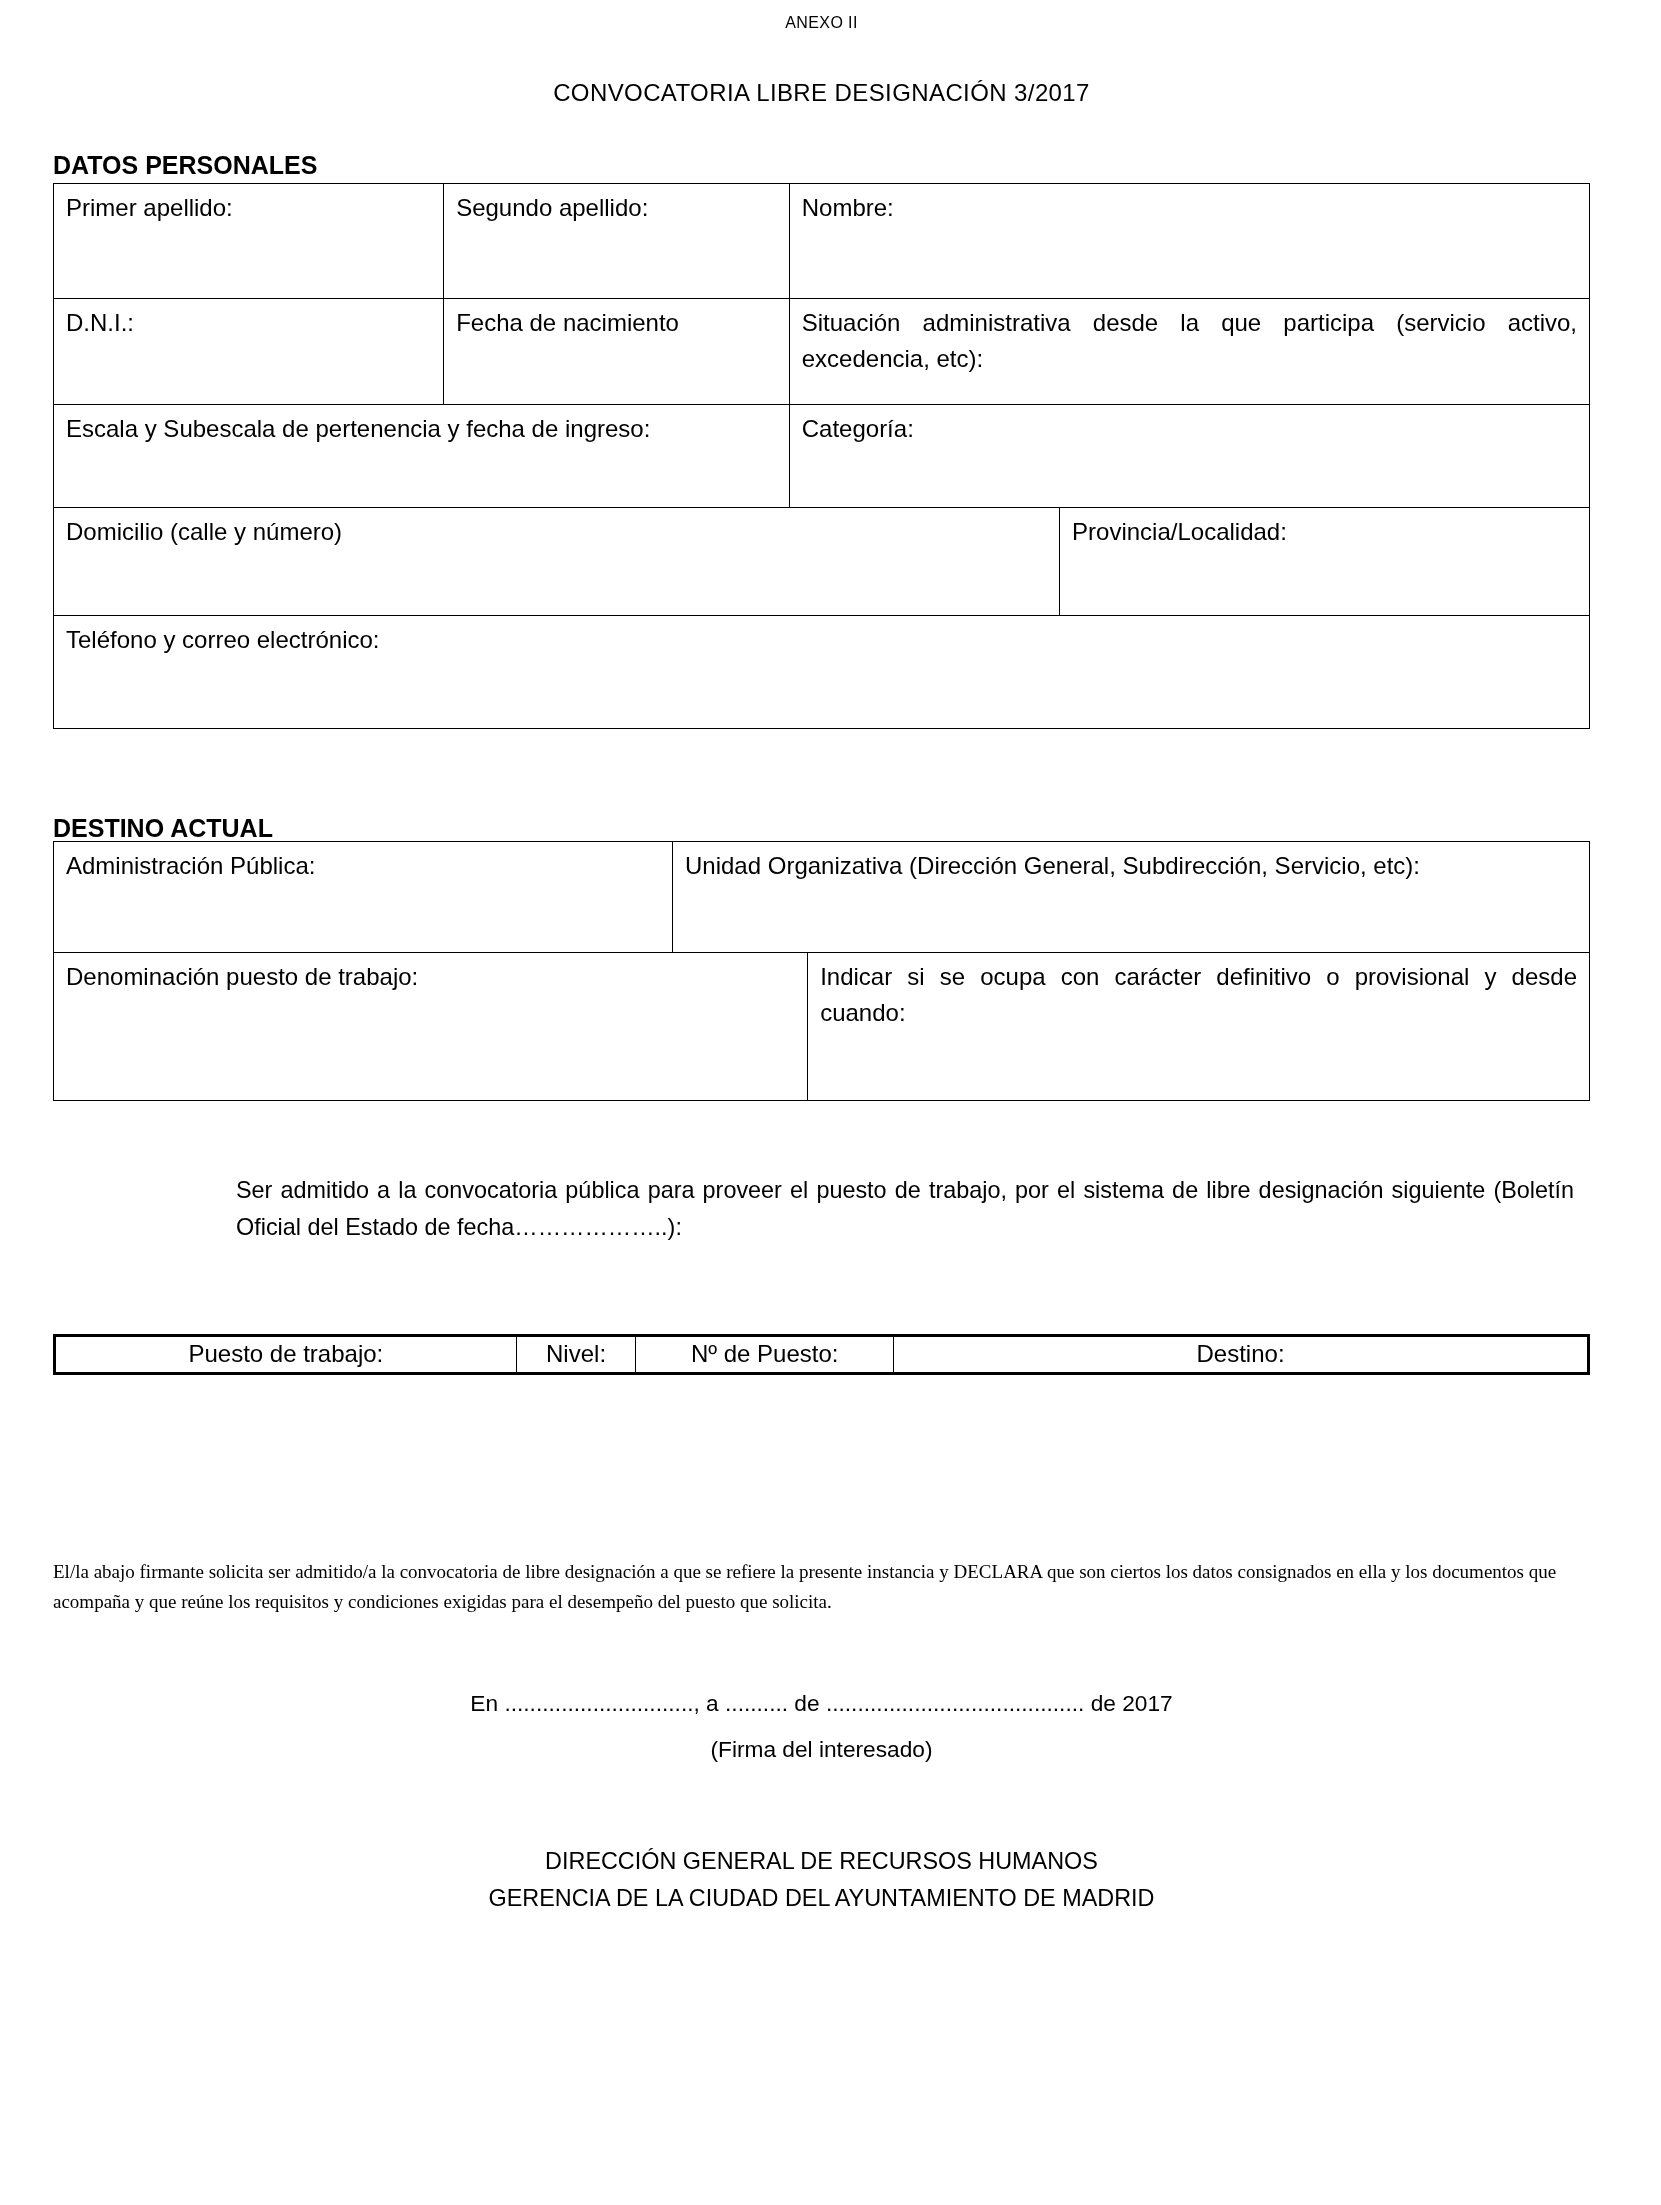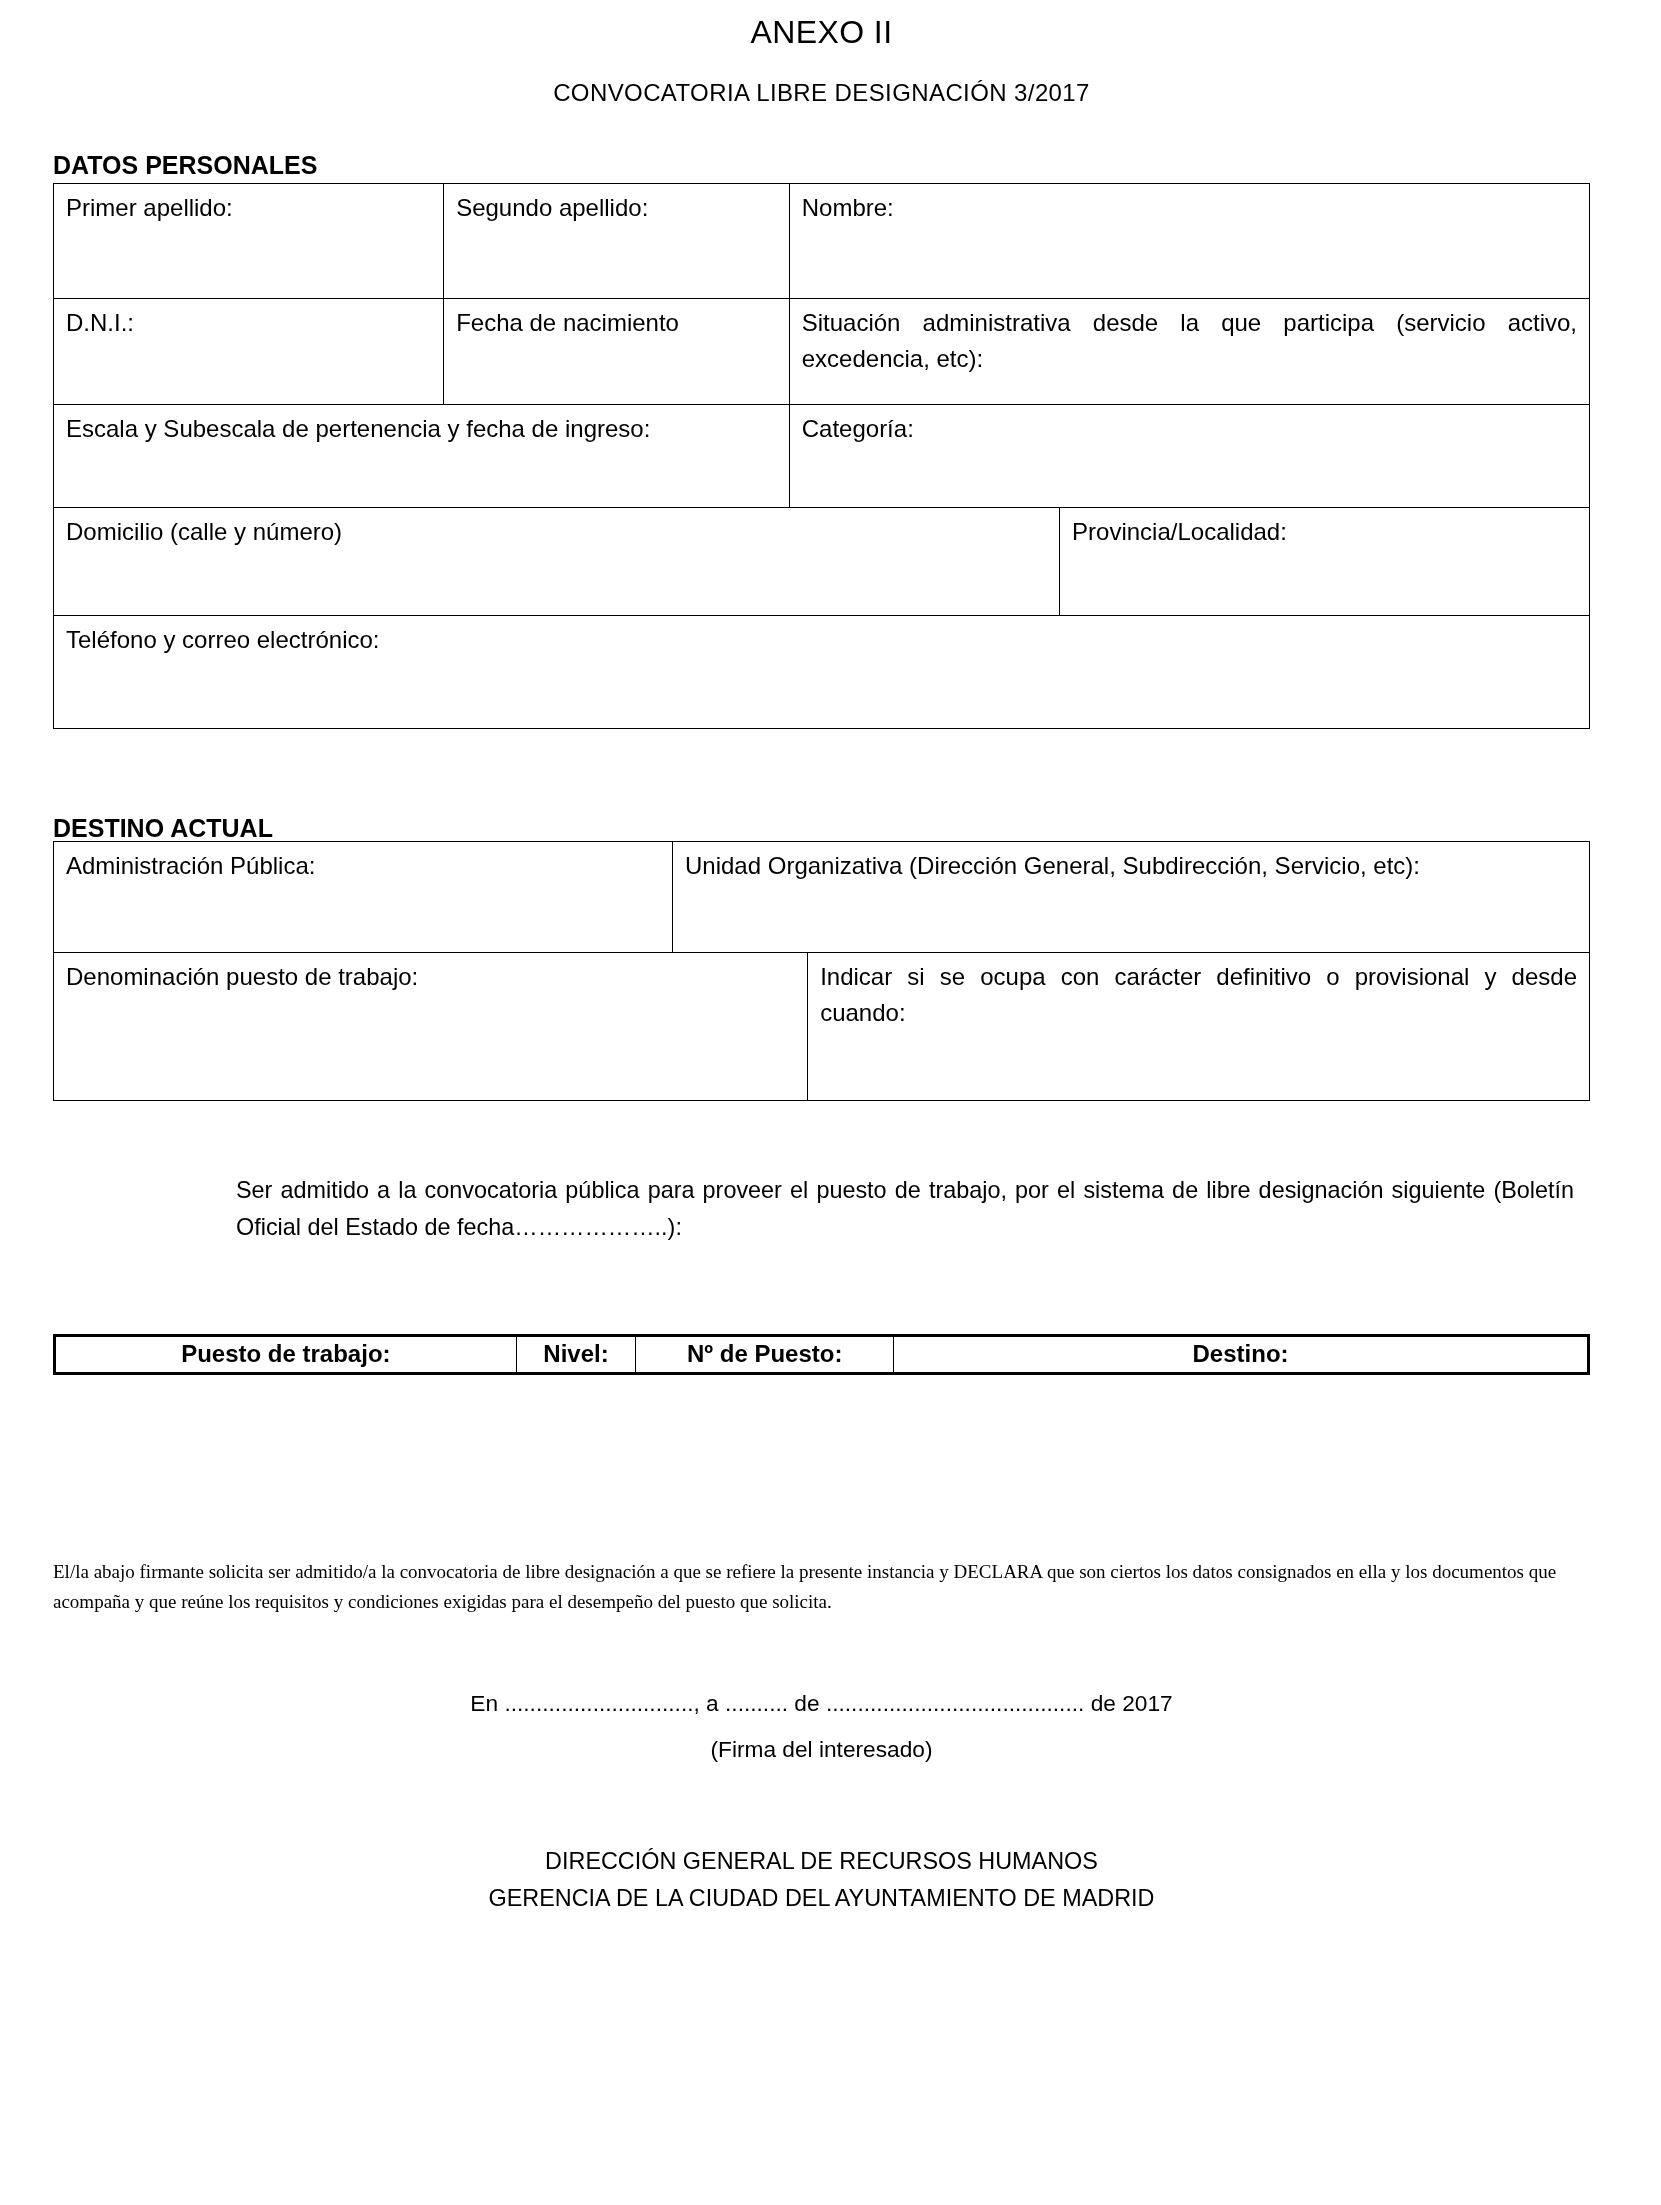--- a/index.html
+++ b/index.html
@@ -8,21 +8,21 @@
     width:1662px; height:2205px;
     font-family:"Liberation Sans", sans-serif;
     color:#000;
     position:relative;
     overflow:hidden;
   }
   .page { position:absolute; left:53px; top:0; width:1537px; height:2205px; }
 
   .abs { position:absolute; left:0; width:100%; }
 
-  .title    { top:13.6px;  text-align:center; font-size:32px; letter-spacing:0.4px; }
+  .title    { top:13.6px;  text-align:center; font-size:16px; letter-spacing:0.4px; }
   .subtitle { top:79px; text-align:center; font-size:24px; letter-spacing:0.4px; }
 
   .section-heading { font-weight:bold; font-size:25px; }
   .heading-datos   { top:151px; }
   .heading-destino { top:814px; }
 
   table { border-collapse:collapse; width:100%; table-layout:fixed; }
   td {
     border:1.5px solid #000;
     vertical-align:top;
@@ -34,21 +34,21 @@
   .justify { text-align:justify; }
 
   .table1 { top:183px; }
   .table2 { top:841px;padding-left:18px; }
   .table3 { top:1334px; }
 
   tr.r1 { height:115px; } tr.r2 { height:106px; } tr.r3 { height:103px; }
   tr.r4 { height:108px; } tr.r5 { height:113px; }
   tr.d1 { height:111px; } tr.d2 { height:148px; }
 
-  .table3 table, table.t3 { border:3px solid #000;font-weight:bold; }
+  .table3 table, table.t3 { border:3px solid #000; }
   tr.p-head { height:38px; }
   tr.p-head td { text-align:center; vertical-align:middle; padding:3px 7.6px; line-height:1.2; }
   tr.p-row { height:128px; }
   tr.p-row td { text-align:center; vertical-align:middle; line-height:1.35; }
 
   .solicita { top:1172px; left:183px; width:1338px; display:flex; }
   .solicita-label { flex:0 0 201px; font-weight:bold; font-size:23.4px; line-height:1.6; }
   .solicita-text  { flex:1; font-size:23.4px; line-height:1.6; text-align:justify; }
 
   .declaration {

